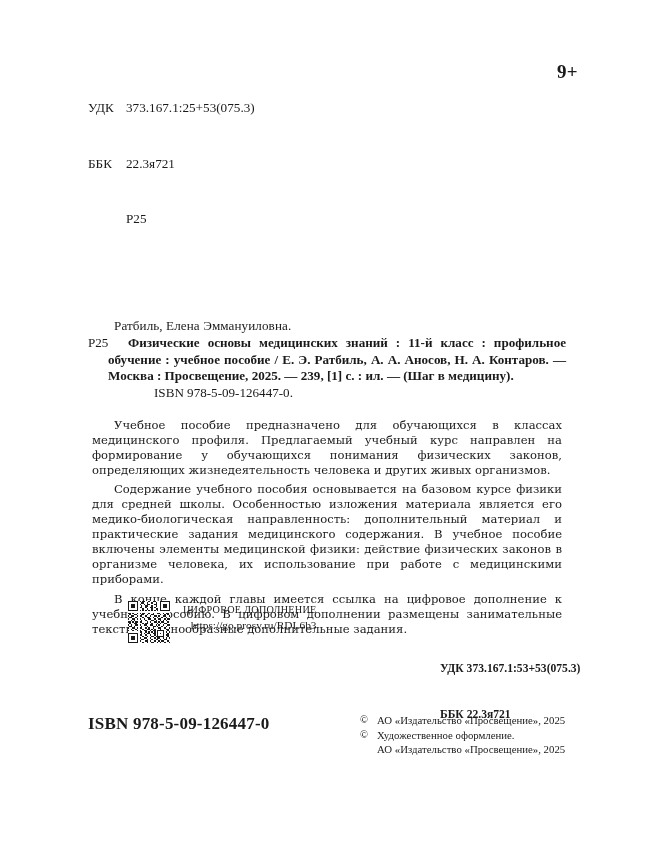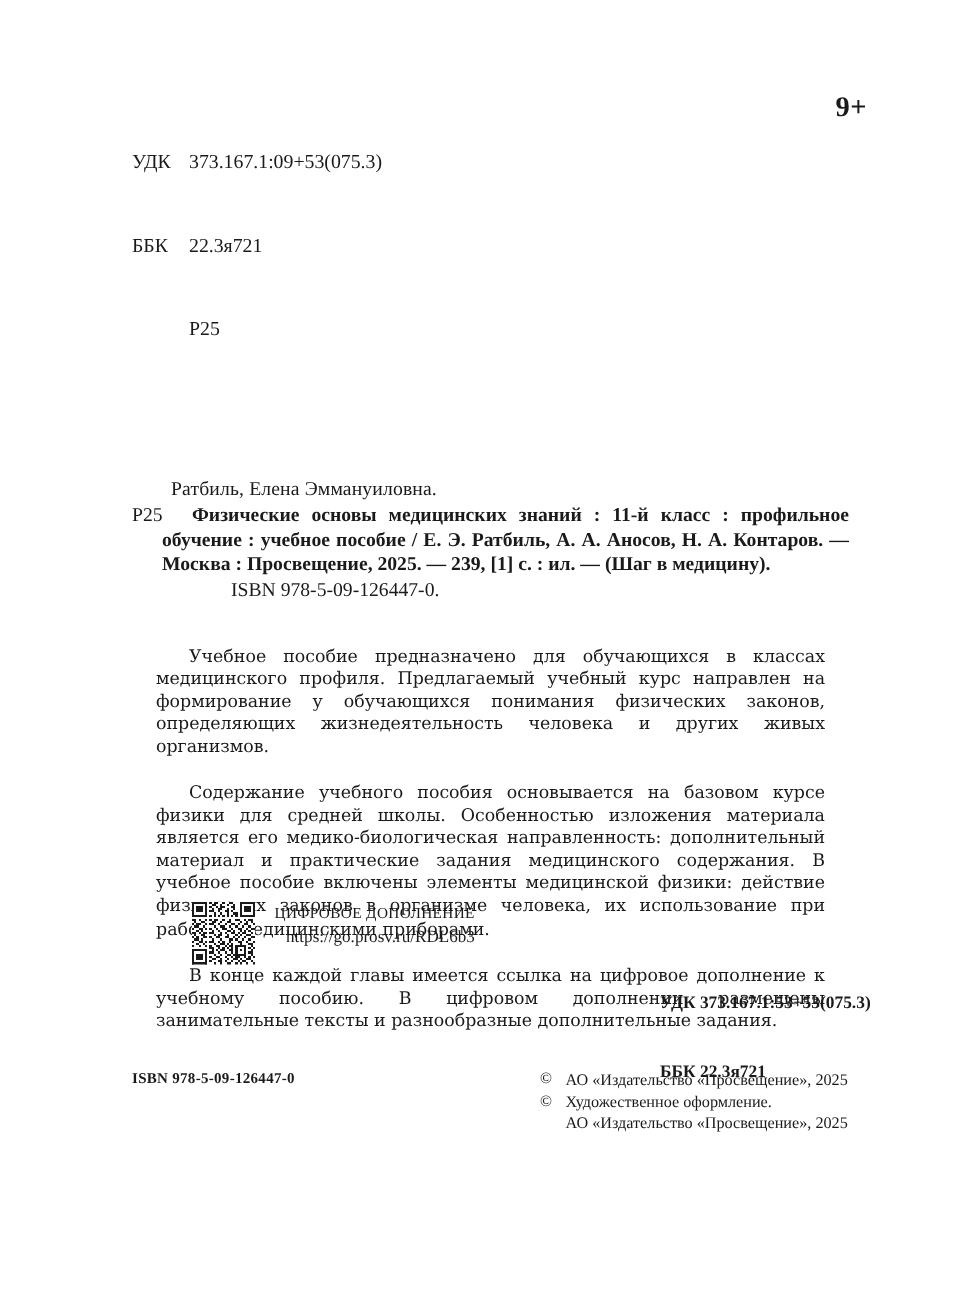--- a/index.html
+++ b/index.html
@@ -85,21 +85,21 @@
   .annot {
     position: absolute;
     left: 88px;
     top: 414px;
     width: 478px;
     font-size: 12.5px;
     line-height: 15.05px;
     font-family: "DejaVu Serif", "Liberation Serif", serif;
   }
   .annot p {
-    margin: 16px;
+    margin: 4px;
     text-align: justify;
     text-indent: 22px;
     font-size: 11.6px;
     line-height: 15.05px;
   }
 
   
   .digital {
     position: absolute;
     left: 128px;
@@ -138,21 +138,21 @@
     line-height: 15.4px;
     font-weight: bold;
     white-space: pre;
   }
 
   
   .footer-isbn {
     position: absolute;
     left: 88px;
     top: 714px;
-    font-size: 10px;
+    font-size: 17px;
     font-weight: bold;
     letter-spacing: 0.2px;
   }
   .copyright {
     position: absolute;
     left: 360px;
     top: 713px;
     font-size: 10.8px;
     line-height: 14.6px;
   }
@@ -168,21 +168,21 @@
     top: 0;
     font-size: 10.5px;
   }
 </style>
 </head>
 <body>
 
 <div class="page">
 
   <div class="top-codes">
-    <span class="row"><span class="lbl">УДК</span><span>373.167.1:09+53(075.3)</span></span>
+    <span class="row"><span class="lbl">УДК</span><span>373.167.1:25+53(075.3)</span></span>
     <span class="row"><span class="lbl">ББК</span><span>22.3я721</span></span>
     <span class="row"><span class="lbl"></span><span>Р25</span></span>
   </div>
 
   <div class="age-rating">9+</div>
 
   <div class="bib">
     <div class="bib-author">Ратбиль, Елена Эммануиловна.</div>
     <div class="bib-body">
       <div class="bib-shelf">Р25</div>

